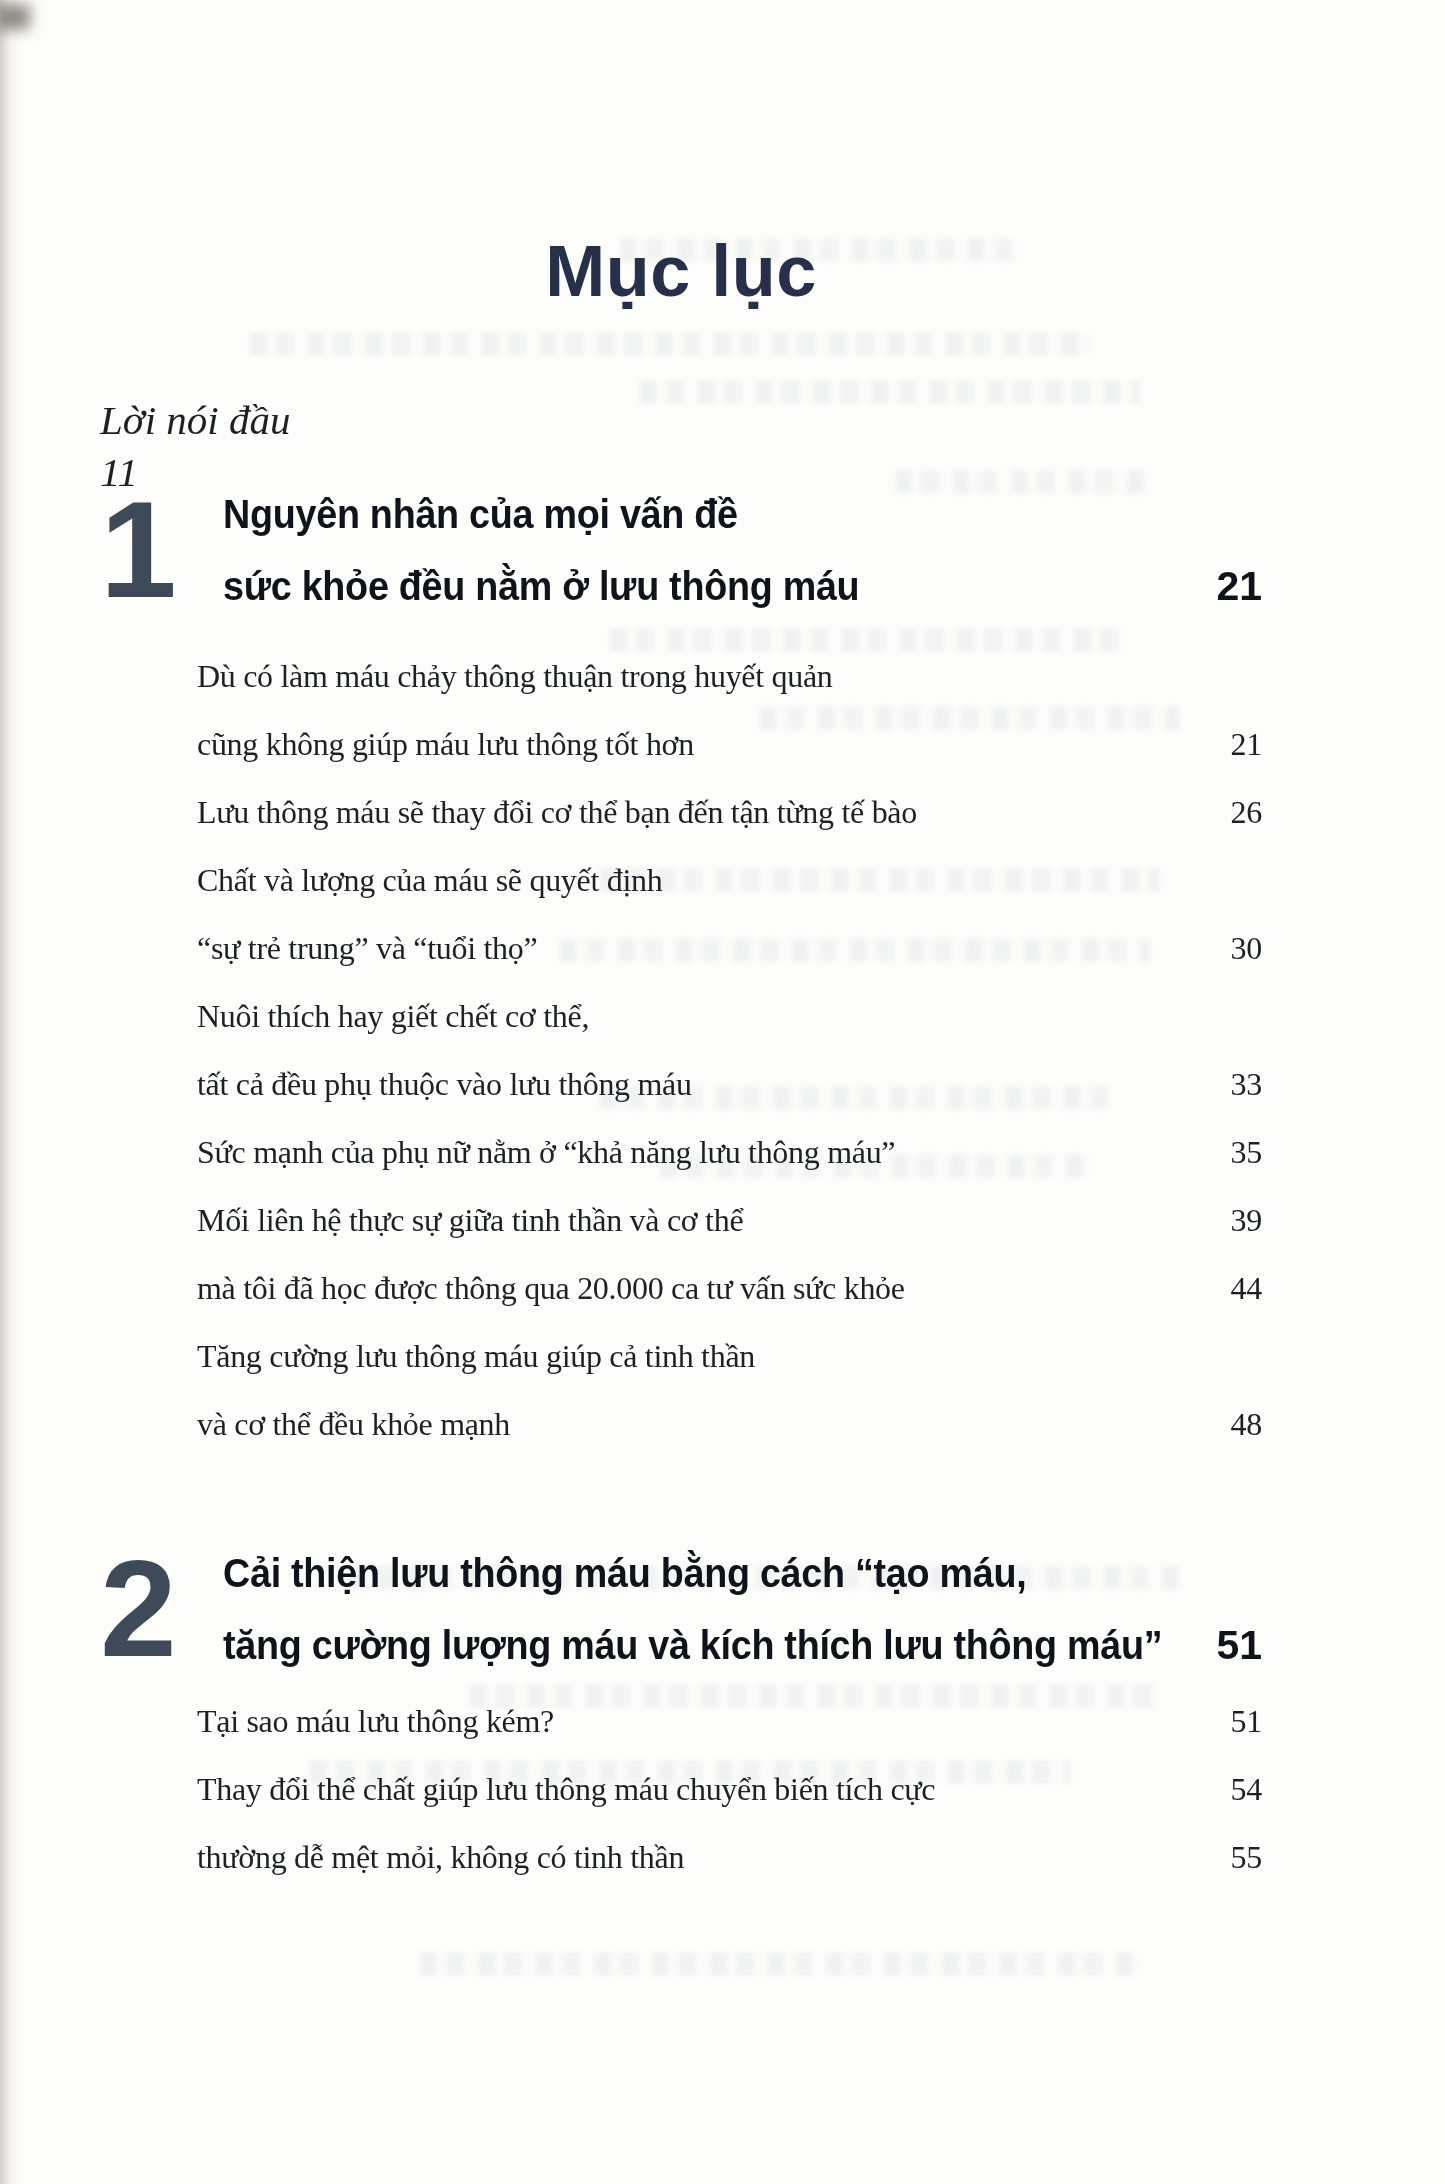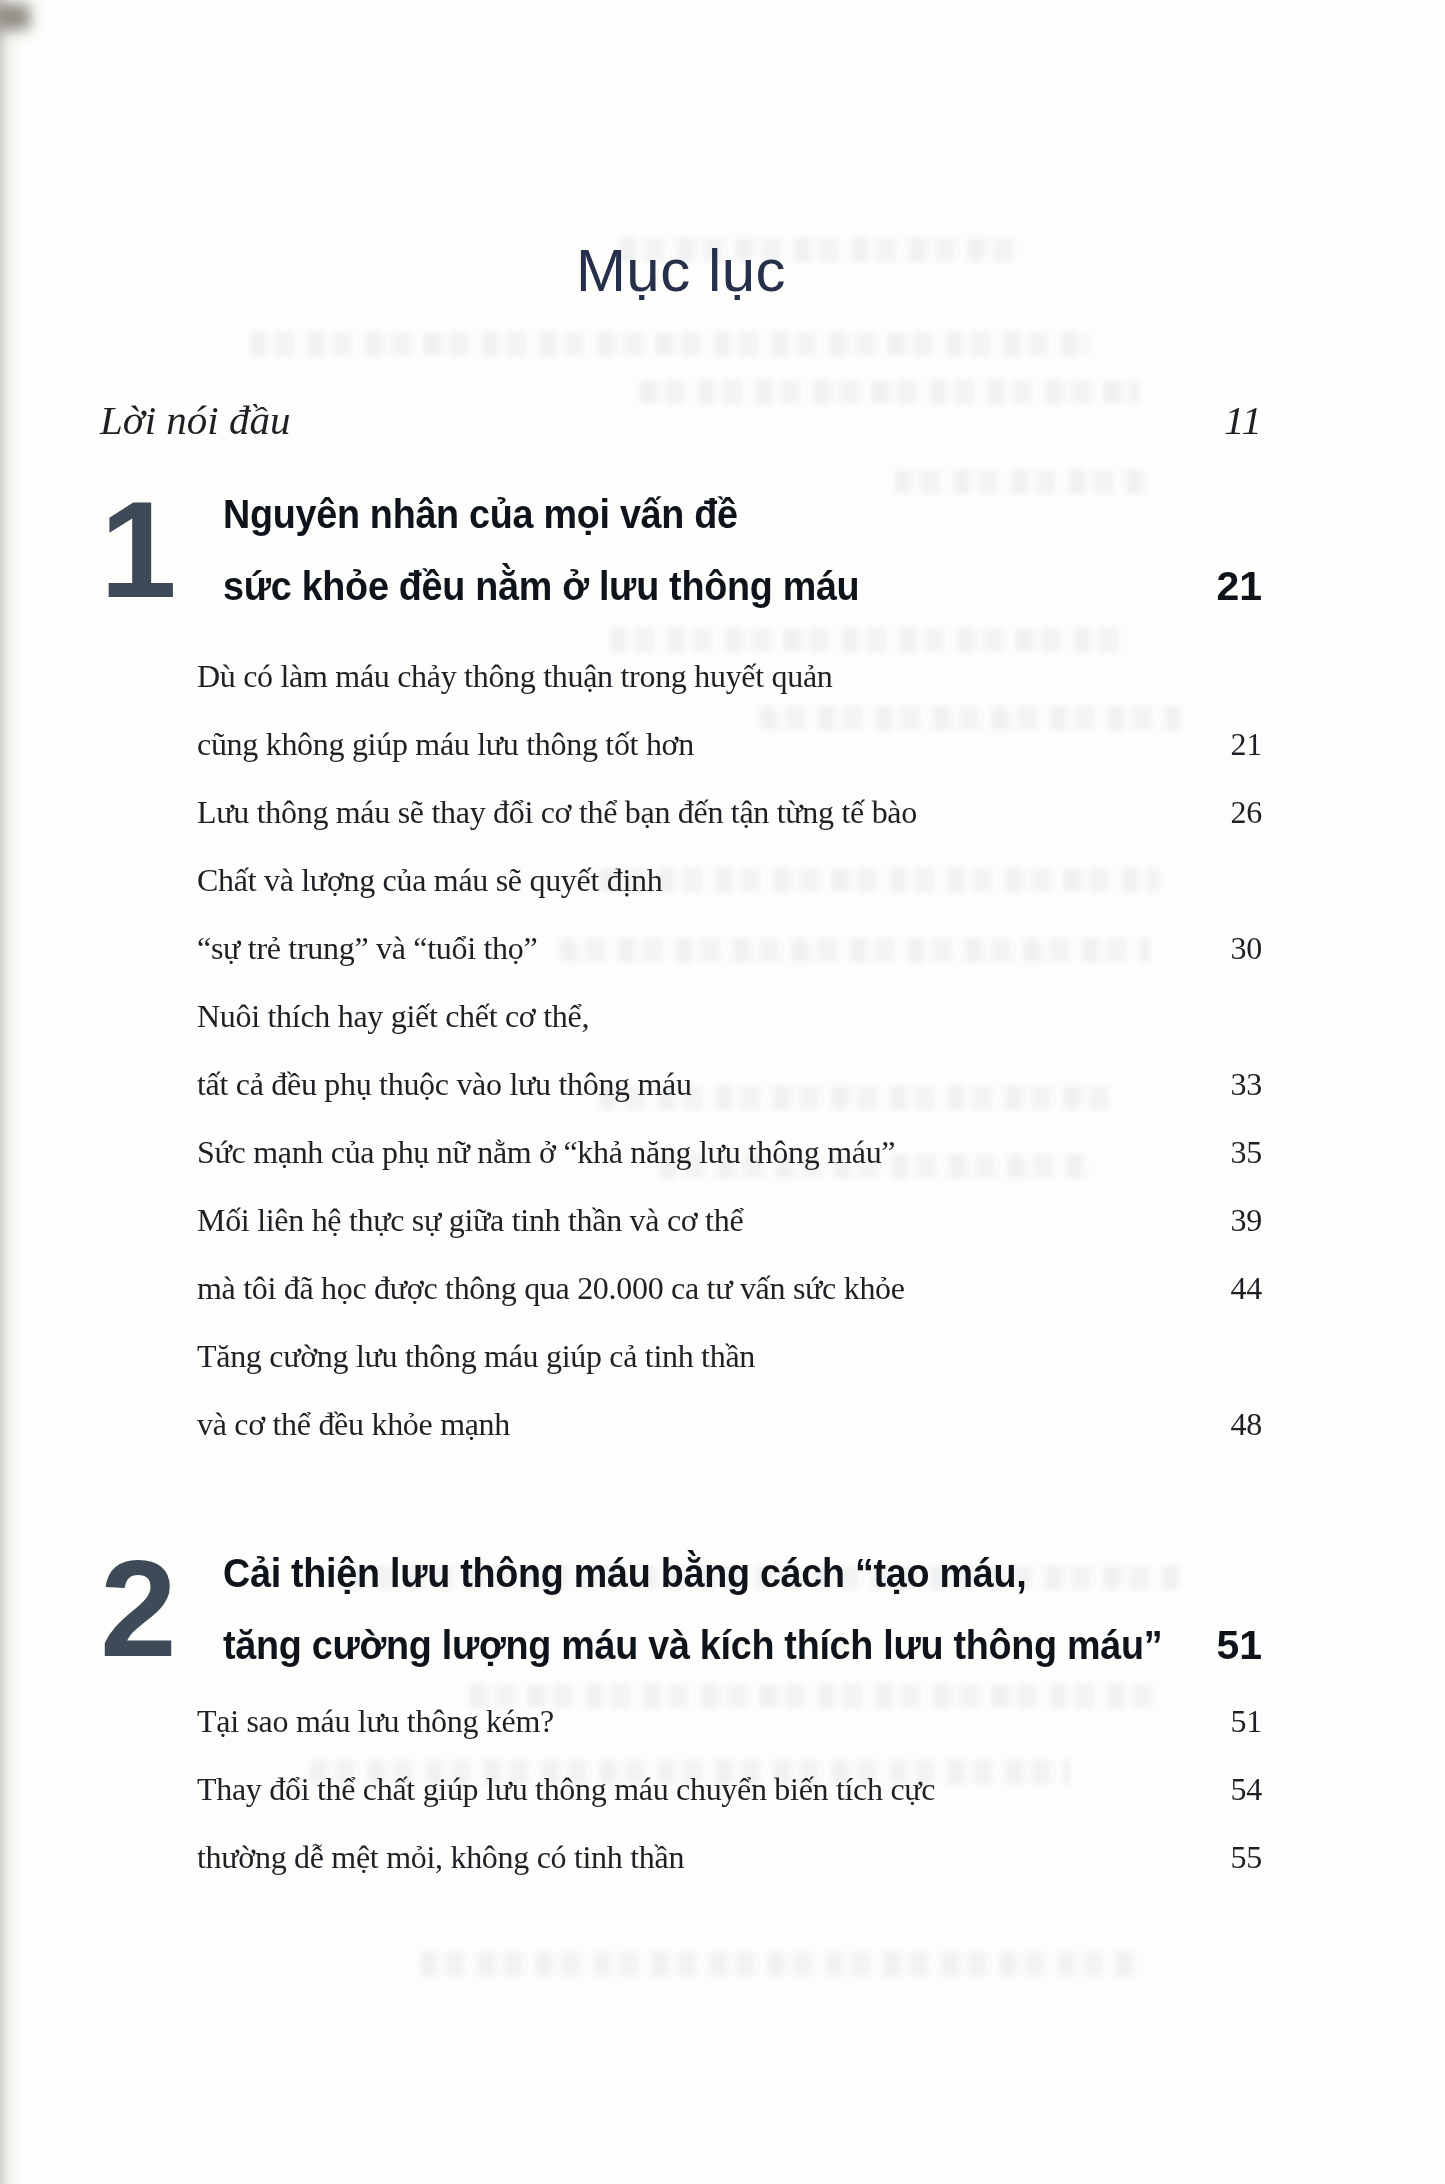--- a/index.html
+++ b/index.html
@@ -33,30 +33,31 @@
     filter:blur(2.6px);opacity:.38;
     background:repeating-linear-gradient(90deg,
       rgba(148,160,174,.32) 0 16px, rgba(148,160,174,.05) 16px 26px,
       rgba(148,160,174,.28) 26px 44px, rgba(148,160,174,.03) 44px 58px);
   }
   
   .title{
     position:absolute;left:100px;right:183px;top:226px;
     text-align:center;
     font-family:"Liberation Sans", sans-serif;
-    font-weight:400;font-size:60px;line-height:90px;
+    font-weight:700;font-size:72px;line-height:90px;
     letter-spacing:.5px;
     color:var(--title-ink);
   }
   
   .preface-row{
     position:absolute;left:100px;right:183px;top:394px;
     display:flex;justify-content:space-between;align-items:baseline;
     font-style:italic;font-size:41px;line-height:52px;
     color:var(--ink);
+    flex-direction:column;
   }
   
   .toc{position:absolute;left:100px;right:183px;top:478px;}
   .chapter-head{
     position:relative;
     padding-left:97px;
     font-family:"Liberation Sans", sans-serif;
     font-weight:700;font-size:41px;line-height:72px;
     color:var(--heading-ink);
   }

